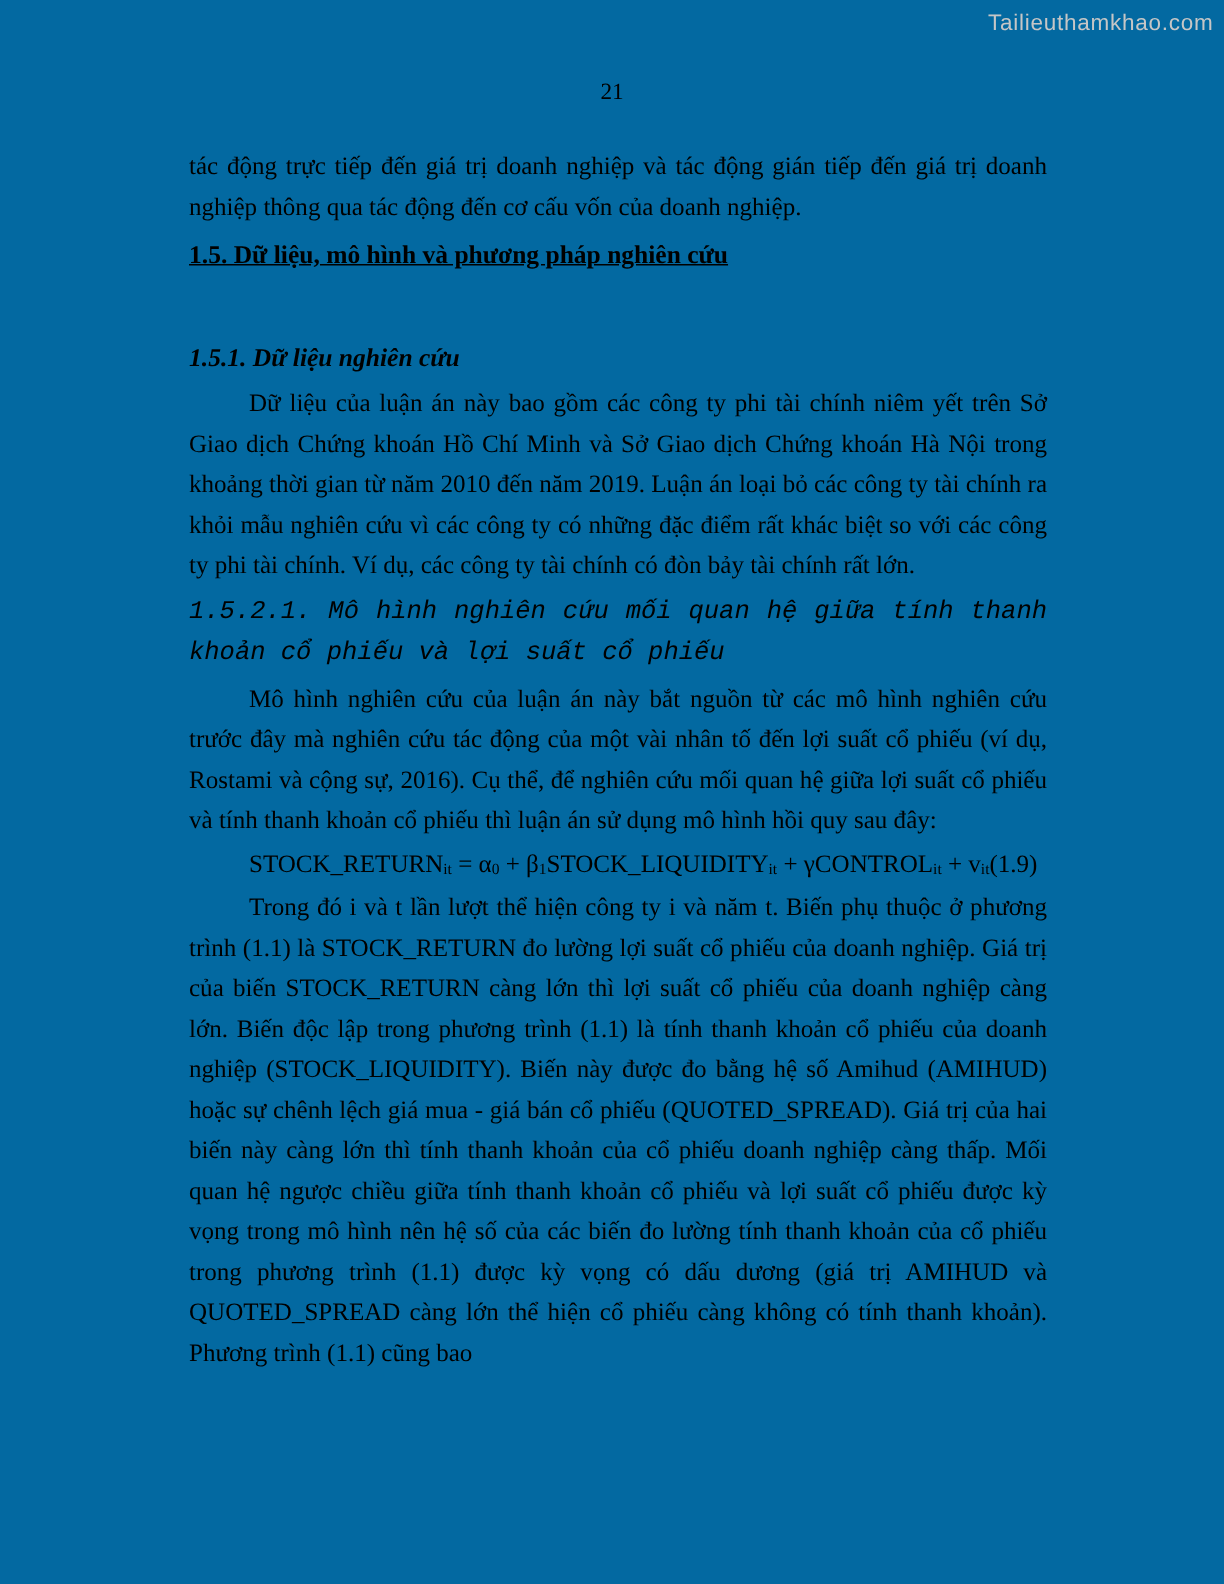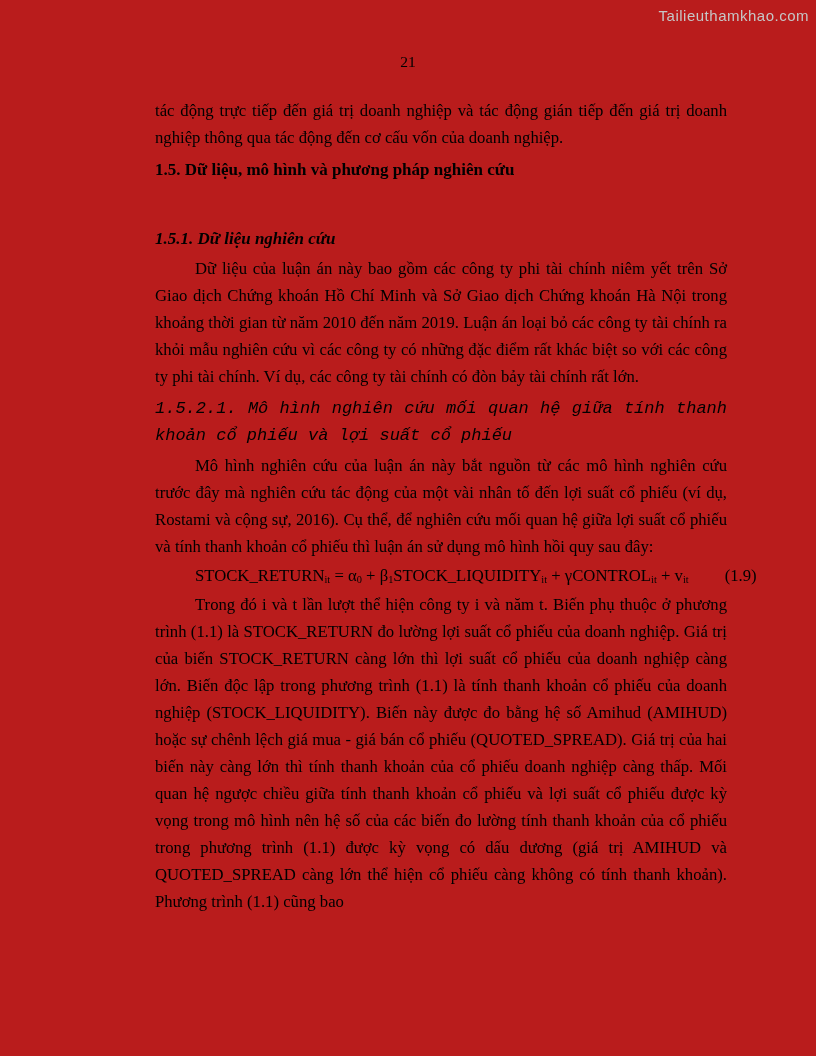--- a/index.html
+++ b/index.html
@@ -5,21 +5,21 @@
 <style>
   html, body {
     margin: 0;
     padding: 0;
     background: #ffffff;
   }
   .page {
     position: relative;
     width: 816px;
     height: 1056px;
-    background: #b91c1c;
+    background: #0369a1;
     overflow: hidden;
     font-family: "Liberation Serif", "DejaVu Serif", serif;
     color: #000000;
   }
   .watermark {
     position: absolute;
     top: 7px;
     right: 7px;
     font-family: "Liberation Sans", "DejaVu Sans", sans-serif;
     font-size: 15px;
@@ -30,21 +30,21 @@
     position: absolute;
     top: 33px;
     left: 0;
     width: 100%;
     text-align: center;
     font-size: 15.5px;
     margin-top: 20px;
   }
   .content {
     position: absolute;
-    left: 155px;
+    left: 126px;
     top: 97px;
     width: 572px;
   }
   p.body-text {
     margin: 0;
     font-size: 16.7px;
     line-height: 27px;
     text-align: justify;
     text-indent: 40px;
   }
@@ -52,34 +52,33 @@
     text-indent: 0;
   }
   .heading-bold,
   .heading-bold-italic,
   .heading-italic {
     margin: 5px 0 3px 0;
     font-size: 17px;
     line-height: 27px;
     font-weight: normal;
   }
-  .heading-bold { font-weight: bold; }
+  .heading-bold { font-weight: bold; text-decoration: underline; }
   .heading-bold-italic { font-weight: bold; font-style: italic; margin-top: 42px; }
   .heading-italic { font-style: italic; text-align: justify; font-family: Liberation Mono, monospace; }
   .equation-row {
     display: flex;
     justify-content: space-between;
     align-items: baseline;
     padding-left: 40px;
     padding-right: 14px;
     font-size: 16.7px;
     line-height: 27px;
     margin: 2px 0;
     white-space: nowrap;
-    gap: 36px;
   }
   .equation sub {
     font-size: 0.62em;
     line-height: 0;
     vertical-align: -0.18em;
   }
 </style>
 </head>
 <body>
 

